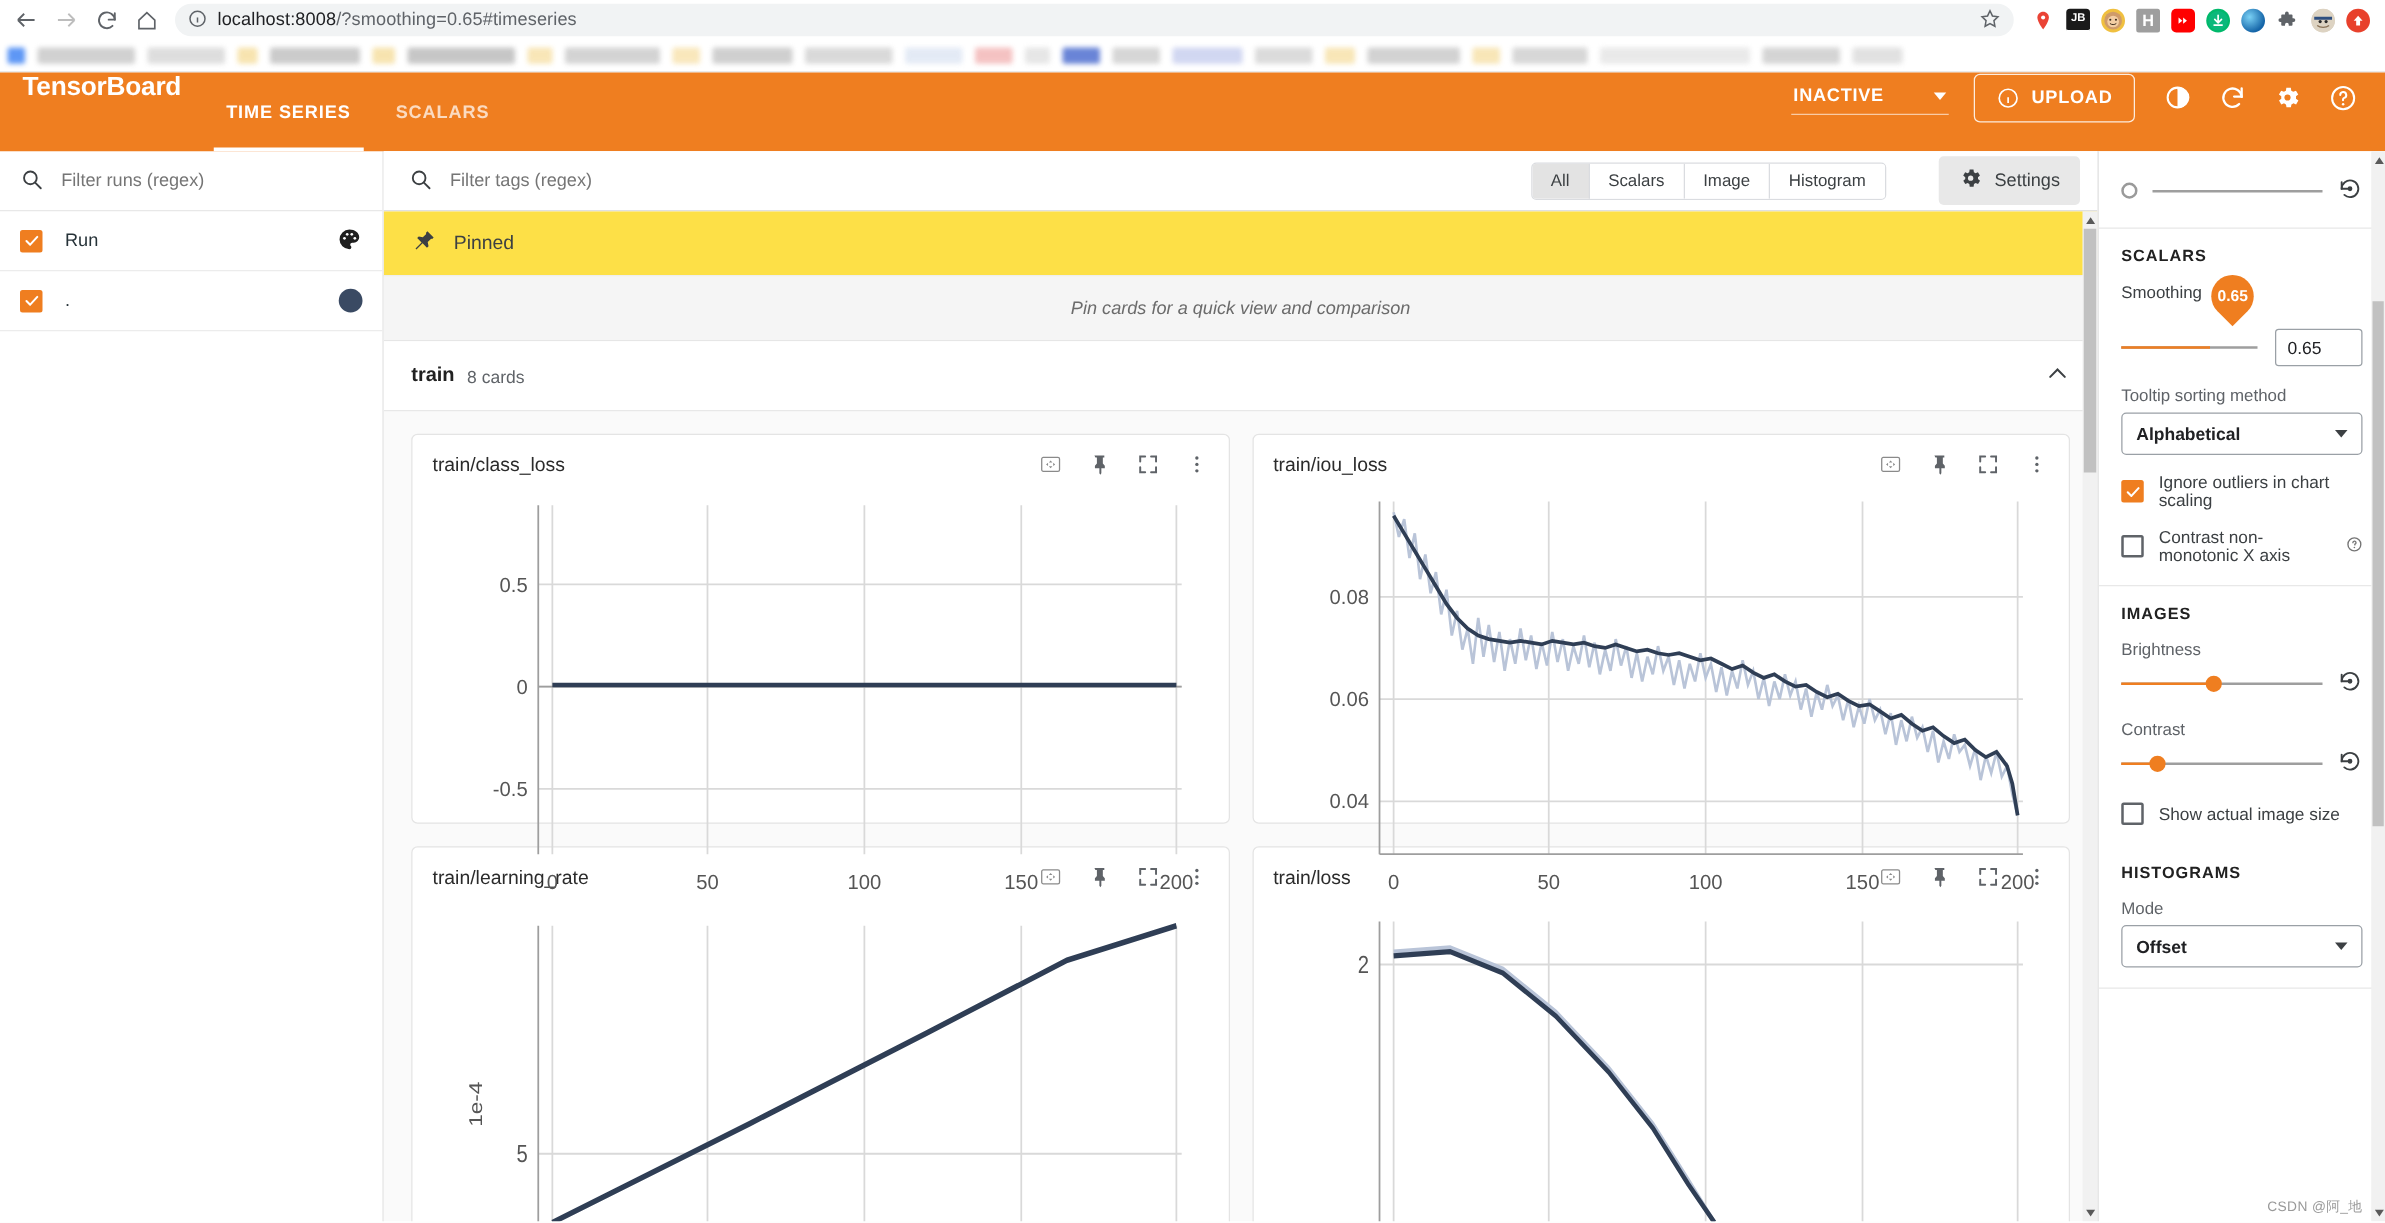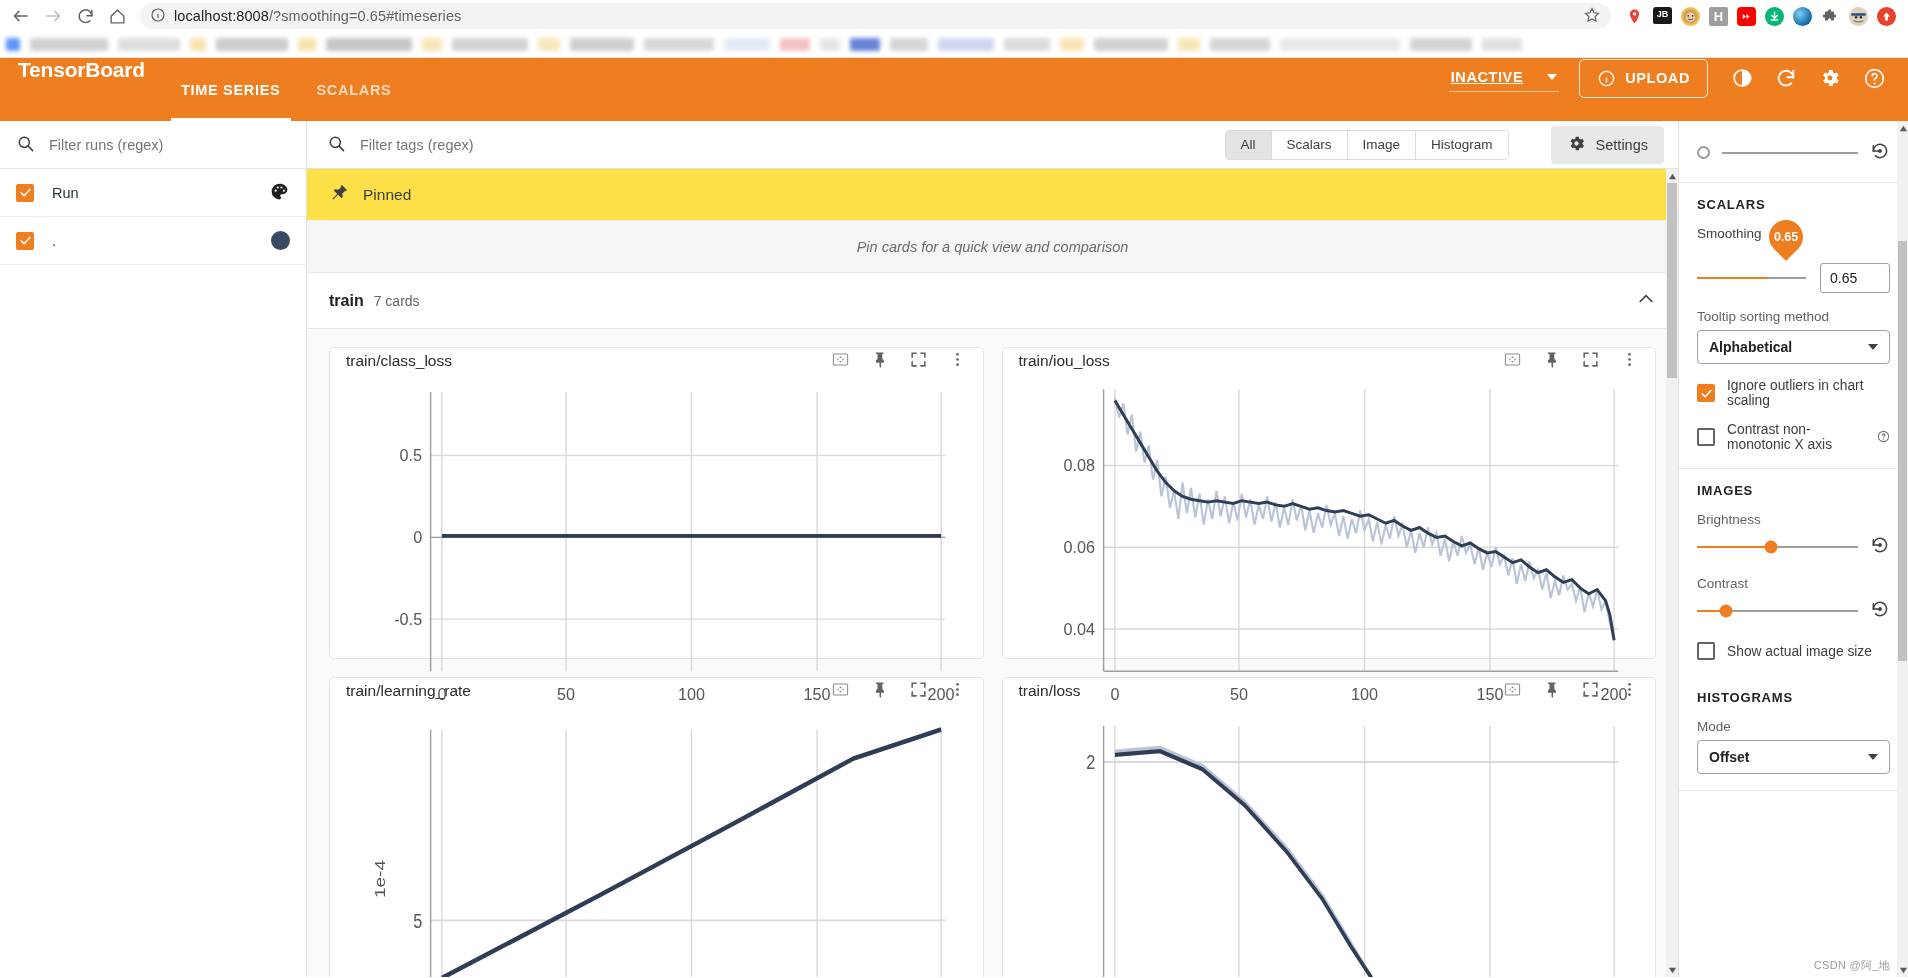--- a/index.html
+++ b/index.html
@@ -83,24 +83,24 @@
   .tb-tab.active { color: #fff; }
   .tb-tab.active::after {
     content: ""; position: absolute; left: 8px; right: 8px; bottom: 0;
     height: 3px; background: #fff;
   }
   .tb-header-right {
     margin-left: auto; display: flex; align-items: center; gap: 4px;
     padding-right: 14px;
   }
   .inactive-select {
-    display: flex; align-items: center; gap: 24px; color: #fff;
+    display: flex; align-items: center; gap: 40px; color: #fff;
     font-size: 14.5px; font-weight: bold; letter-spacing: .6px;
     border-bottom: 1px solid rgba(255,255,255,.6);
-    padding: 4px 2px 6px 2px; margin-right: 16px; text-decoration: underline;
+    padding: 4px 2px 6px 2px; margin-right: 16px;
   }
   .caret-down {
     width: 0; height: 0; border-left: 5px solid transparent;
     border-right: 5px solid transparent; border-top: 6px solid #fff;
   }
   .upload-btn {
     display: flex; align-items: center; gap: 9px;
     border: 1px solid rgba(255,255,255,.85); border-radius: 5px;
     padding: 9px 17px; font-size: 14.5px; font-weight: bold;
     letter-spacing: .6px; color: #fff; margin-right: 10px;
@@ -183,21 +183,21 @@
   .group-hdr .gname { font-size: 16px; font-weight: bold; color: #212121; }
   .group-hdr .gcount { font-size: 14px; color: #5f6368; }
   .group-hdr .chev { margin-left: auto; color: #3c4043; }
 
   .cards-grid {
     display: grid; grid-template-columns: 1fr 1fr; gap: 18px;
     padding: 18px 22px 0 22px;
   }
   .card {
     background: #fff; border: 1px solid #e4e4e4; border-radius: 5px;
-    padding: 2px 16px 10px 16px; height: 312px; display: flex;
+    padding: 14px 16px 10px 16px; height: 312px; display: flex;
     flex-direction: column;
   }
   .card-hdr { display: flex; align-items: center; }
   .card-title { font-size: 15.5px; color: #2b2b2b; }
   .card-actions { margin-left: auto; display: flex; align-items: center; gap: 20px; color: #5f6368; }
   .card-body { flex: 1; position: relative; margin-top: 6px; }
   .card-body svg { display: block; width: 100%; height: 100%; }
 
   
   .settings-panel {
@@ -520,21 +520,21 @@
           <svg width="20" height="20" viewBox="0 0 24 24" fill="#3c4043">
             <path d="M15.5 2.5l6 6-1.4 1.4-1-.4-3.3 3.3.8 3.9-1.5 1.5-4.2-4.2L5 19.9l-.9-.9 5.8-5.9-4.2-4.2L7.2 7.4l3.9.8L14.4 5l-.4-1z"></path>
             </svg>
         </span>
         <span class="t">Pinned</span>
       </div>
       <div class="pinned-empty">Pin cards for a quick view and comparison</div>
 
       <div class="group-hdr">
         <span class="gname">train</span>
-        <span class="gcount">7 cards</span>
+        <span class="gcount">8 cards</span>
         <span class="chev">
           <svg width="20" height="20" viewBox="0 0 24 24" fill="none" stroke="currentColor" stroke-width="2" stroke-linecap="round">
               <path d="M5 15l7-7 7 7"></path>
             </svg>
         </span>
       </div>
 
       <div class="cards-grid">
 
         <div class="card">

